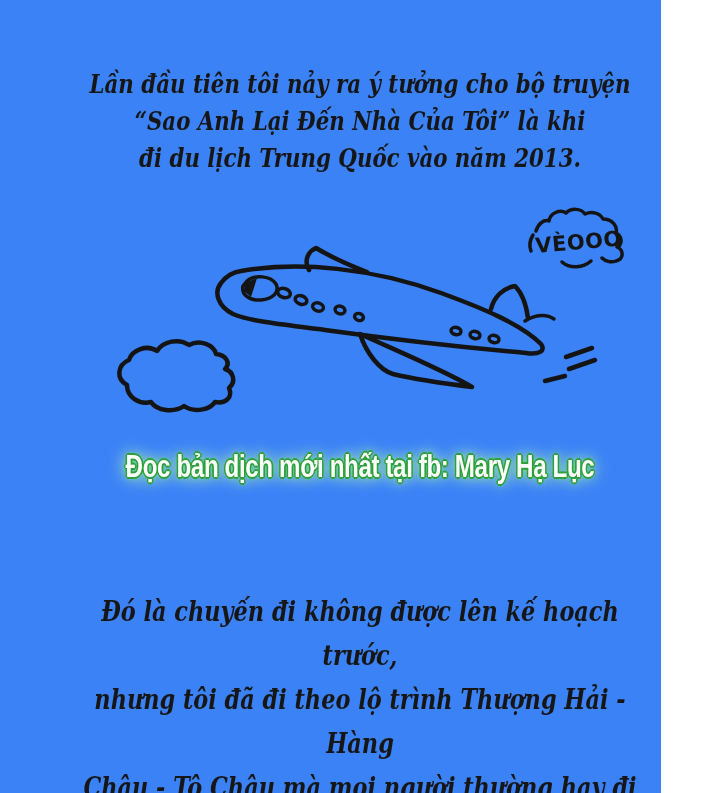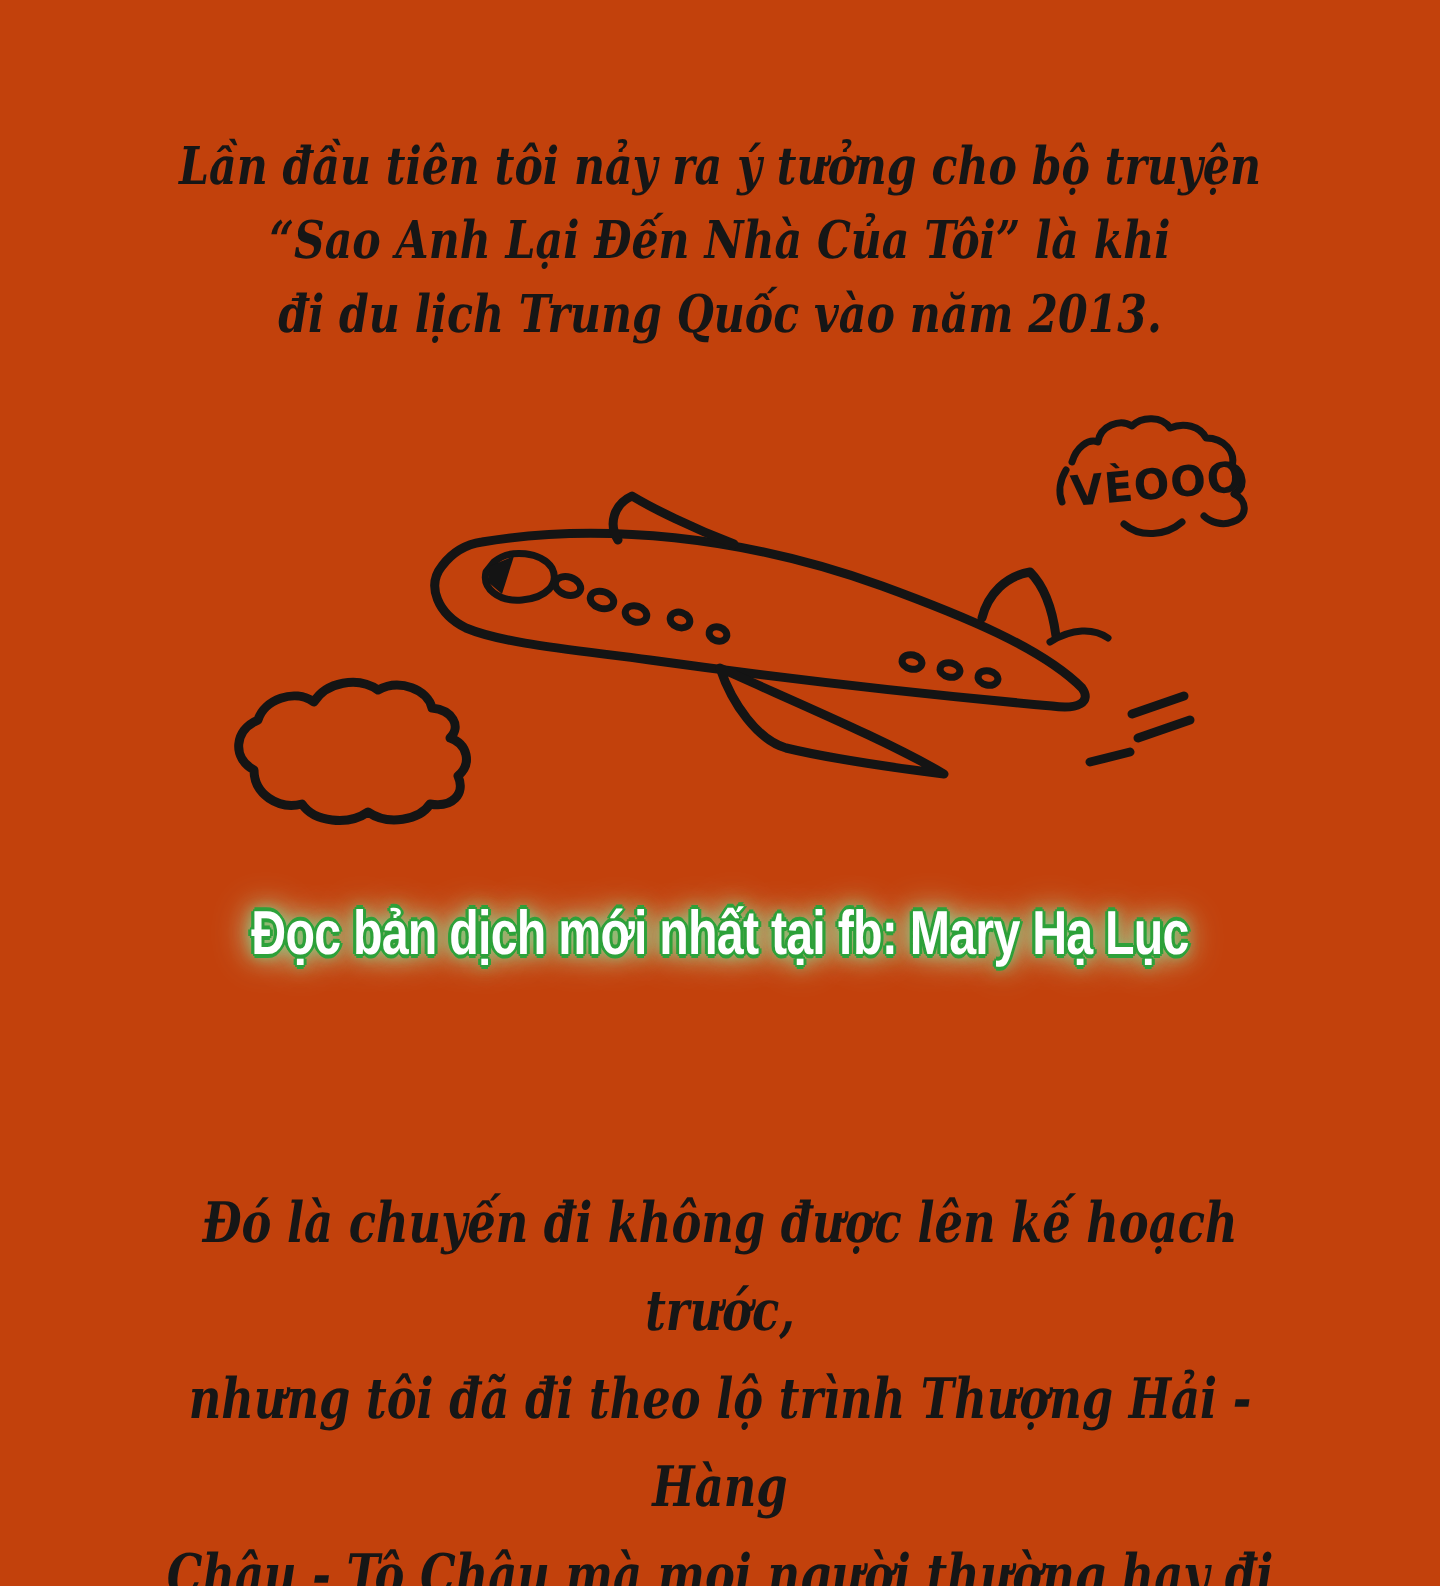--- a/index.html
+++ b/index.html
@@ -1,20 +1,20 @@
 <!DOCTYPE html>
 <html><head>
 <meta charset="utf-8">
 <style>
   html, body { margin: 0; padding: 0; }
   .page {
     position: relative;
-    width: 720px;
+    width: 661px;
     height: 793px;
-    background: #c2410c;
+    background: #3b82f6;
     overflow: hidden;
     font-family: "DejaVu Serif", serif;
   }
   .caption {
     position: absolute;
     left: 0;
     width: 720px;
     text-align: center;
     color: #161616;
     font-style: italic;

